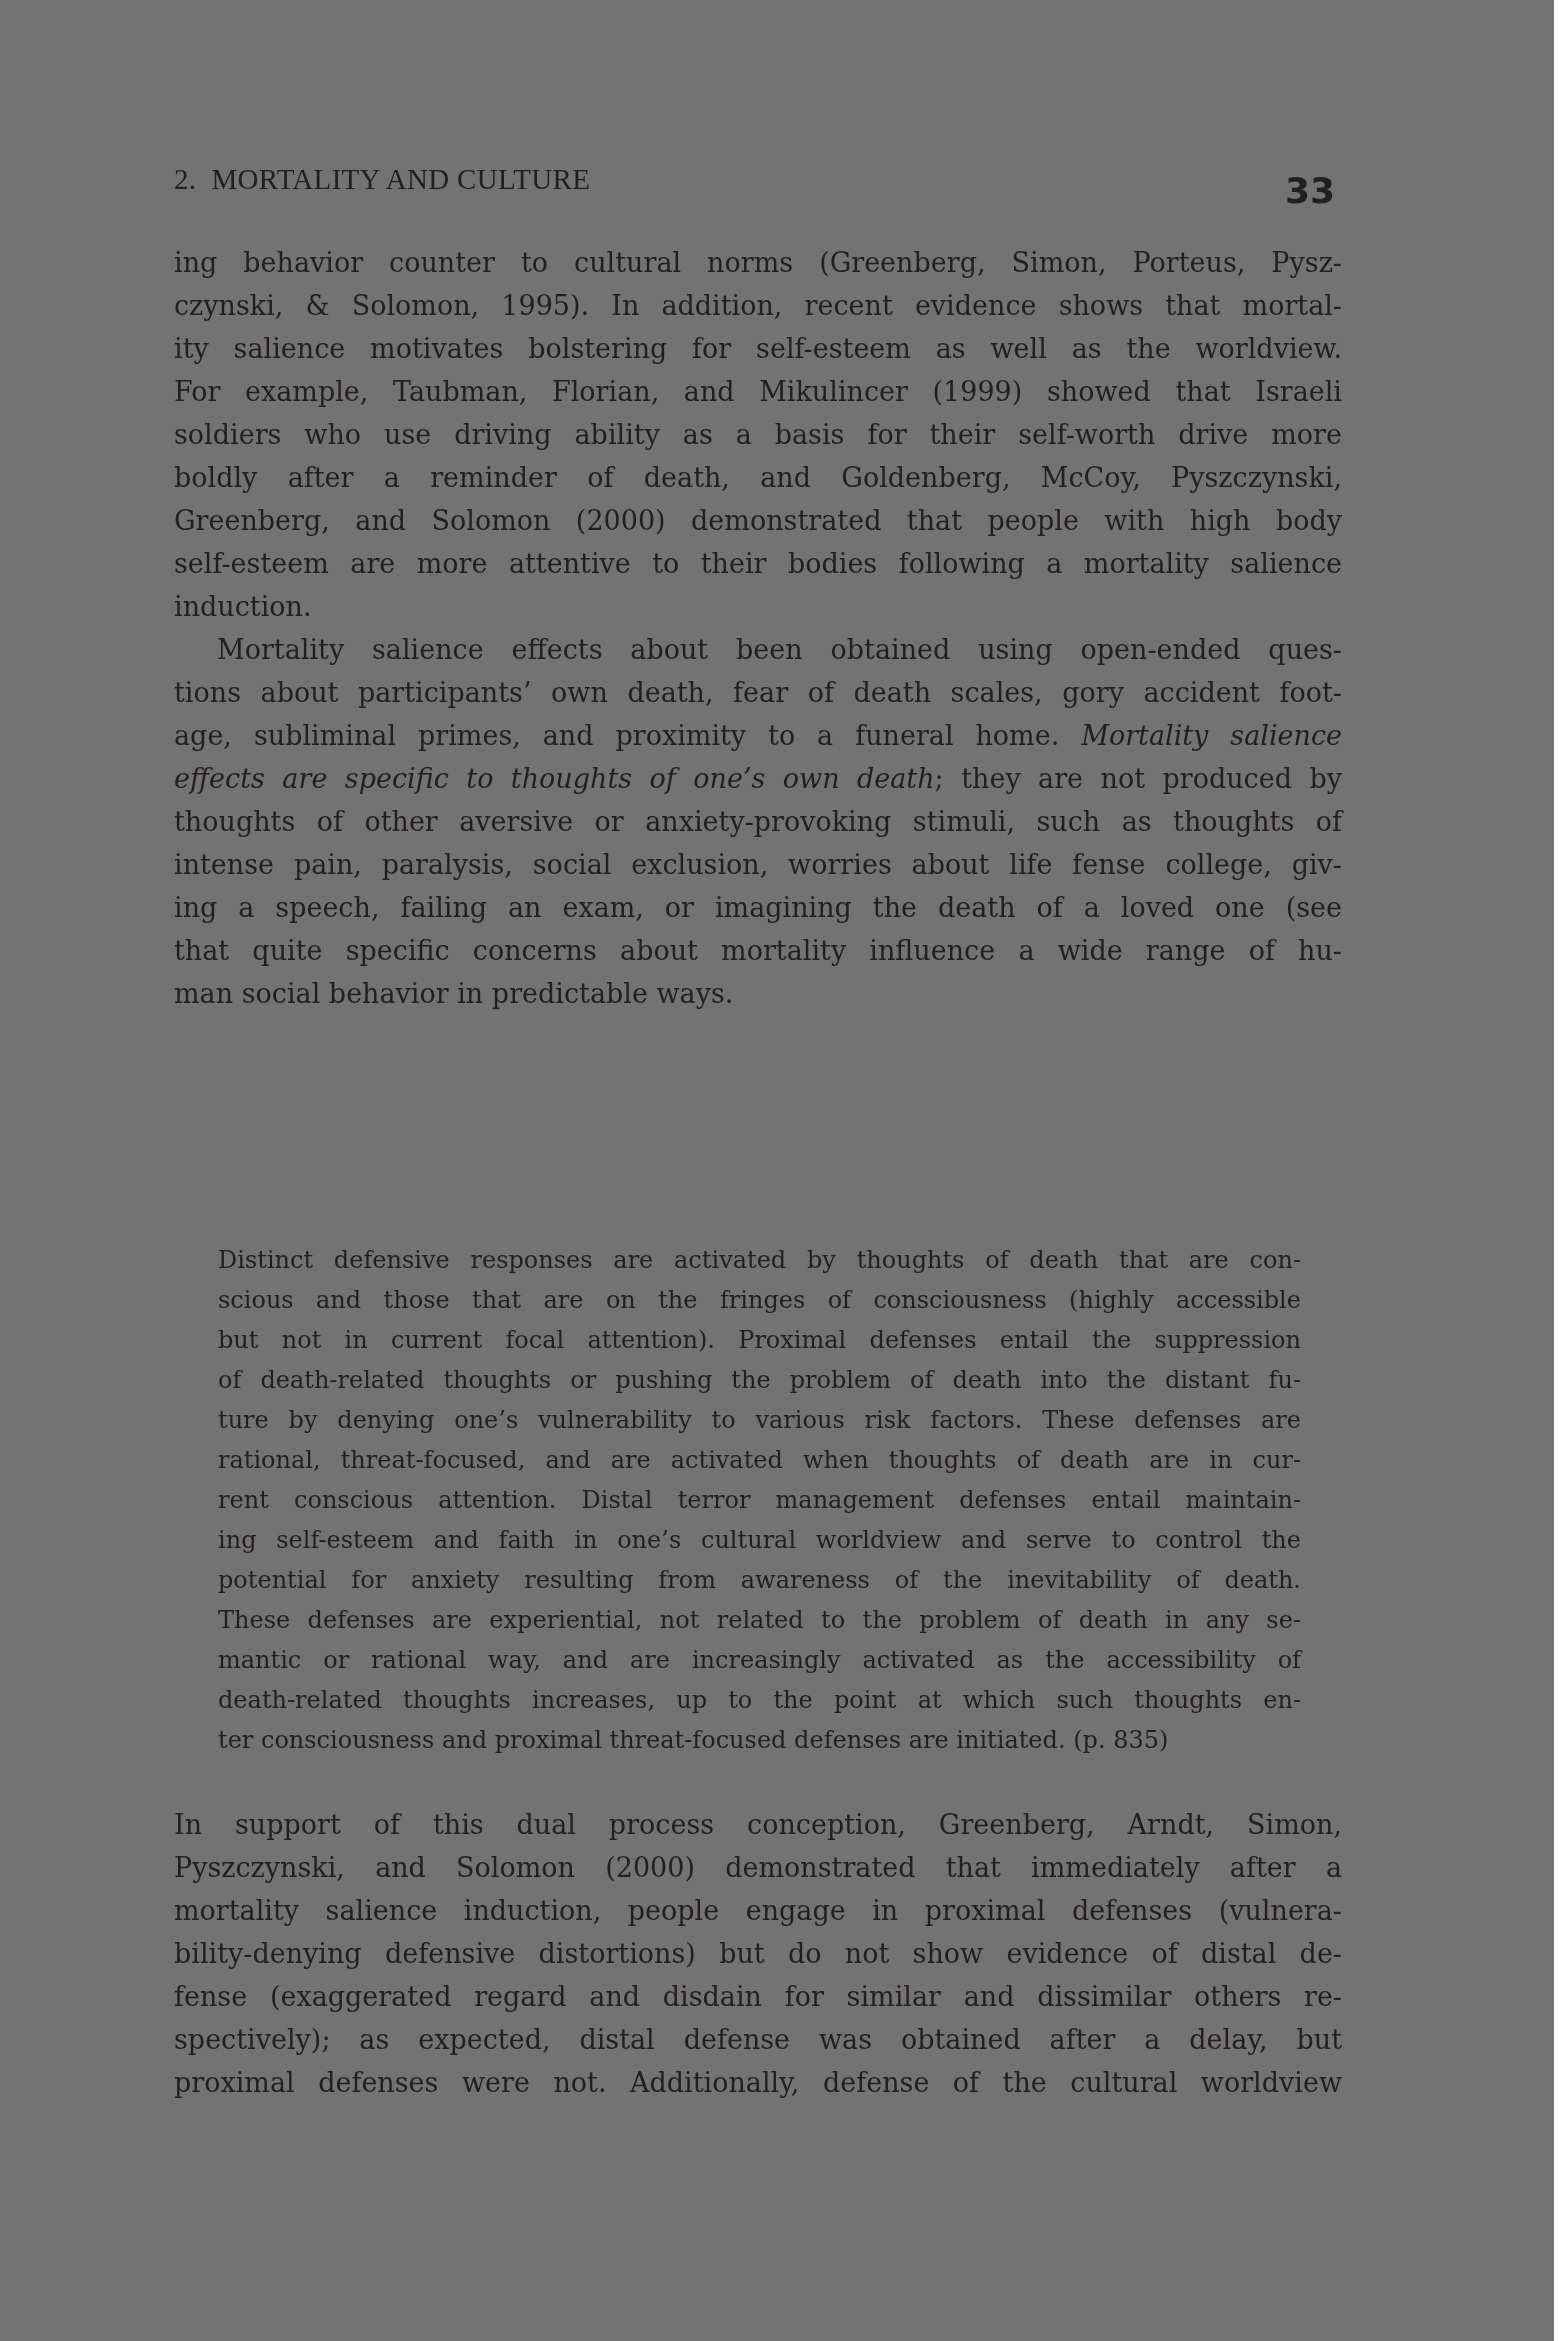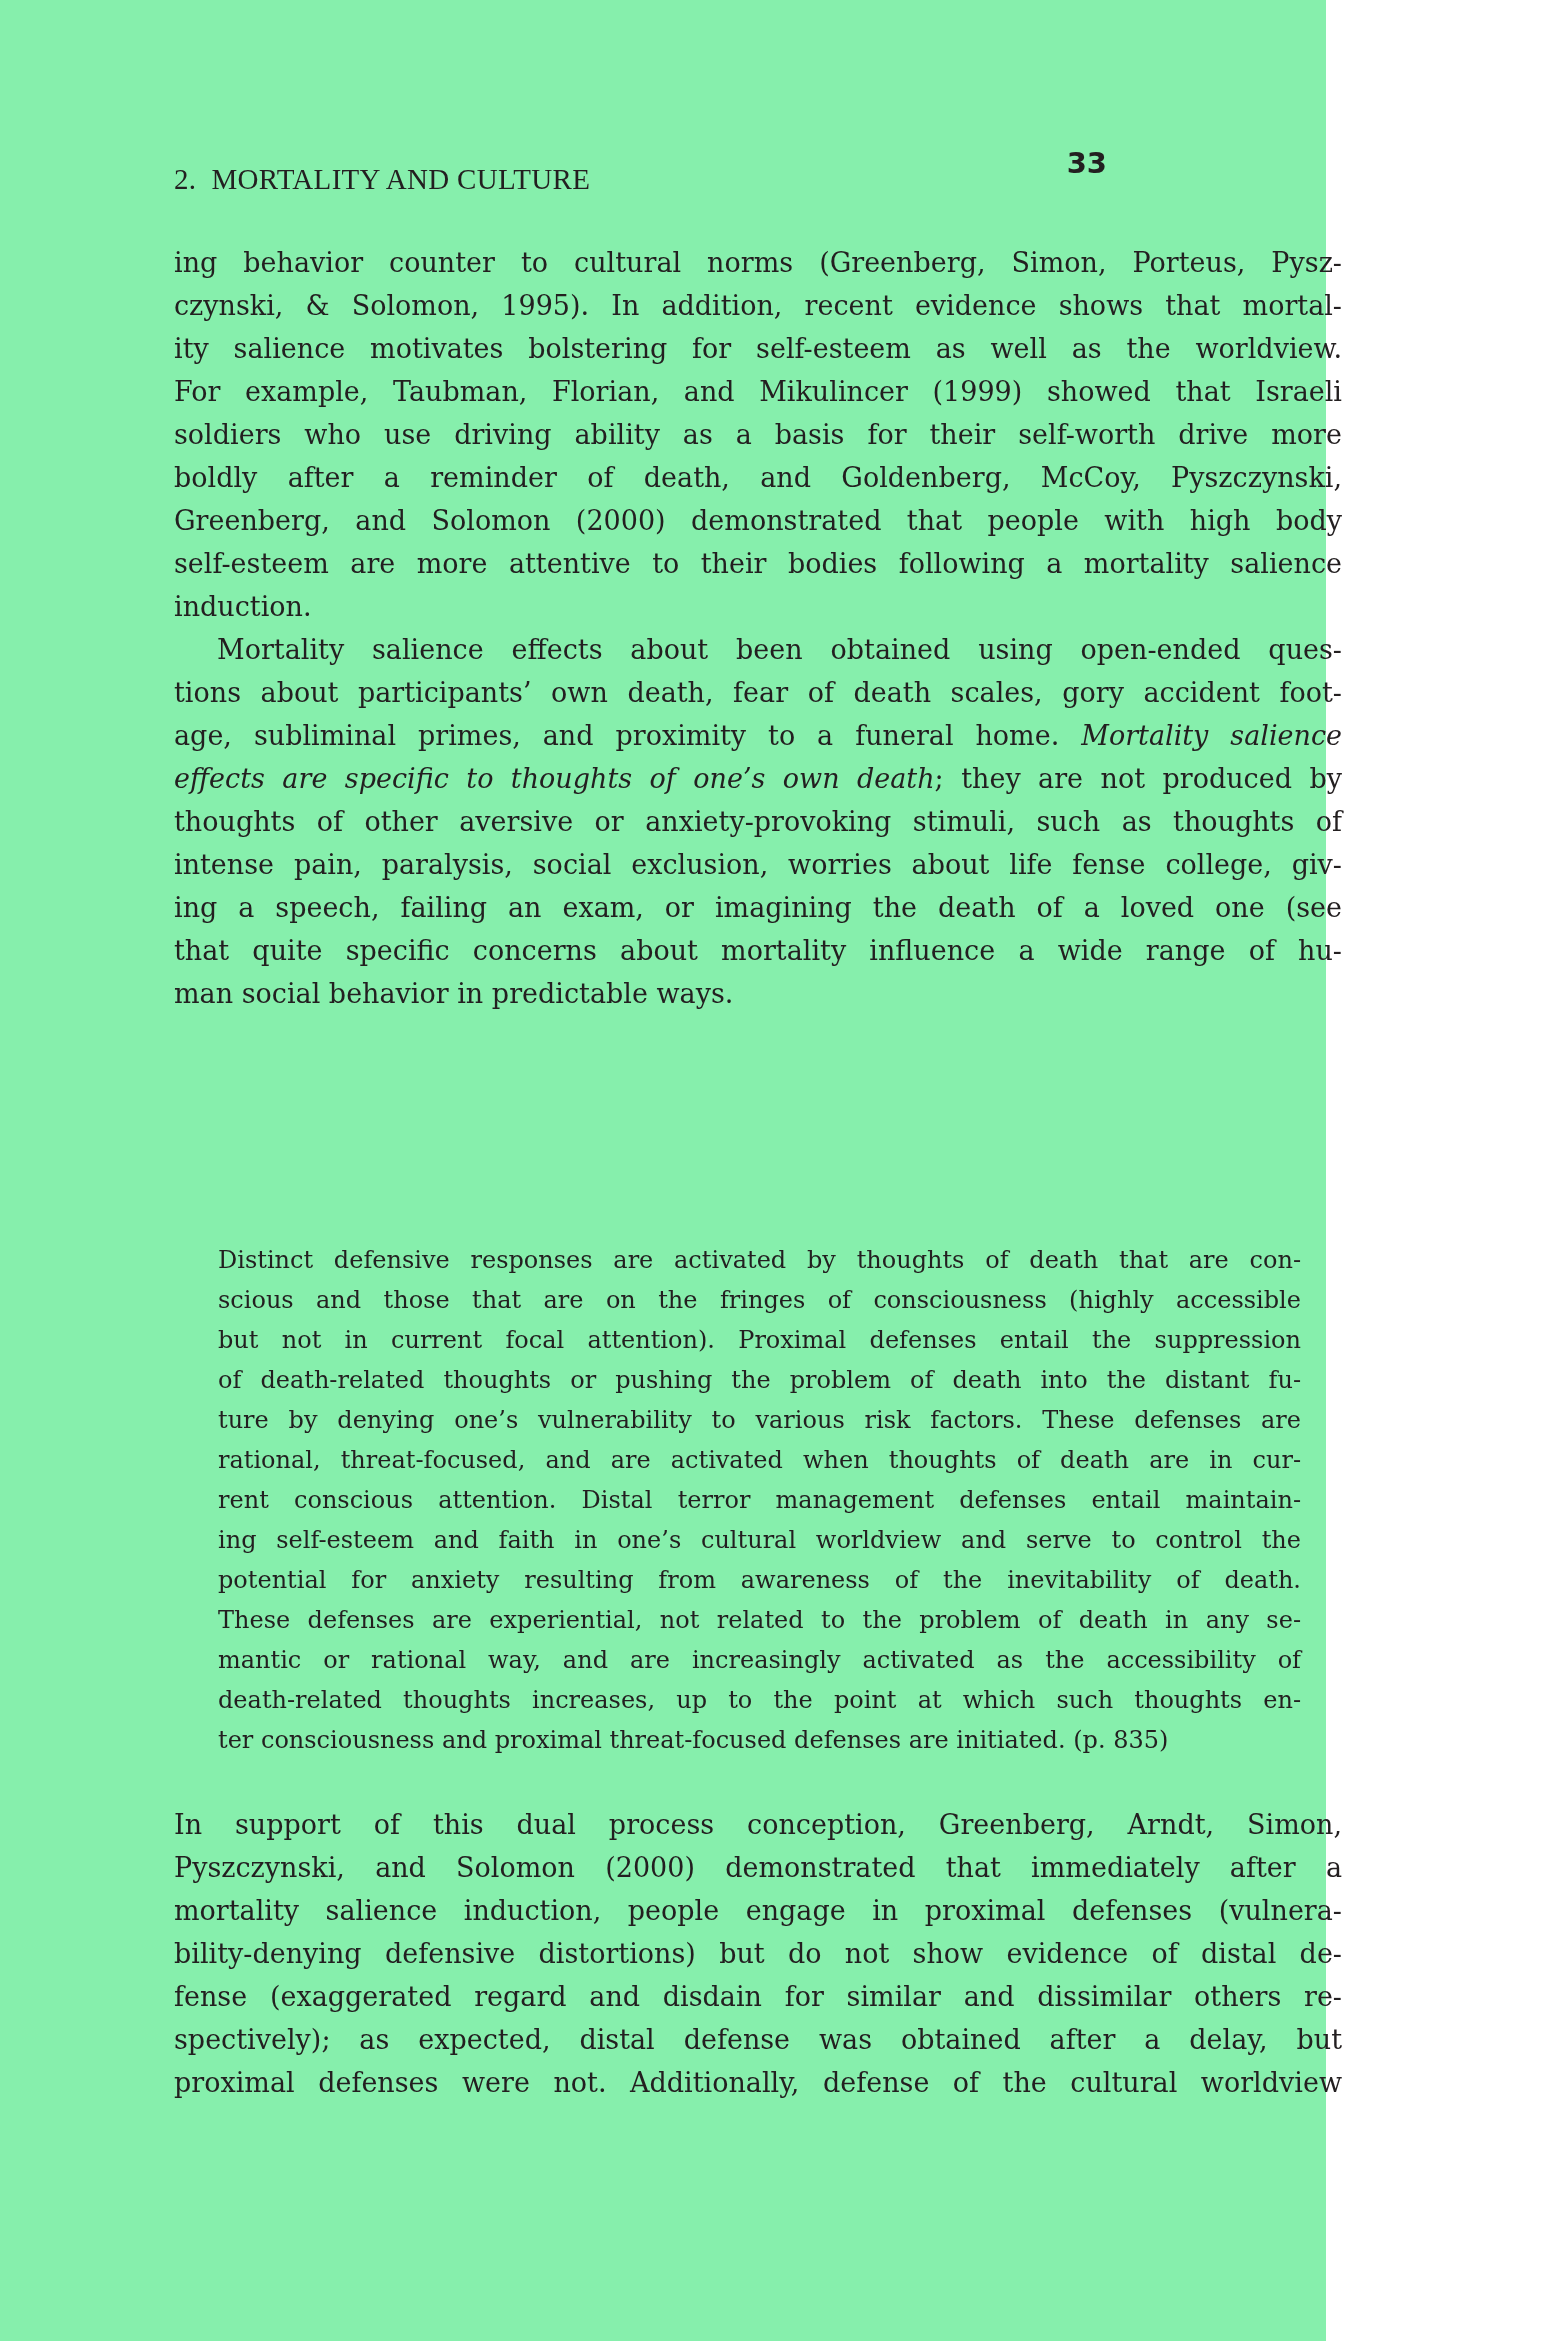--- a/index.html
+++ b/index.html
@@ -1,27 +1,27 @@
 <!DOCTYPE html>
 <html style="font-size:14px"><head>
 <meta charset="utf-8">
 <style>
   html, body { margin: 0; padding: 0; background: #ffffff; }
   body { width: 1561px; height: 2342px; position: relative; overflow: hidden; }
-  .page { position: absolute; left: 0; top: 0; width: 1326px; height: 2342px; background: #86efac; color: #231f20; }
+  .page { position: absolute; left: 0; top: 0; width: 1554px; height: 2342px; background: #737373; color: #231f20; }
   .running-head {
     position: absolute; left: 174px; top: 164px;
     font-family: "Liberation Serif", "DejaVu Serif", serif;
     font-size: 29px; line-height: 31px; letter-spacing: 0.3px;
     color: #231f20; white-space: pre;
   }
   .page-number {
-    position: absolute; right: 219px; top: 144px;
+    position: absolute; right: 219px; top: 172px;
     font-family: "DejaVu Sans", "Liberation Sans", sans-serif;
-    font-weight: bold; font-size: 29px; line-height: 38px; color: #231f20;
+    font-weight: bold; font-size: 36px; line-height: 38px; color: #231f20;
   }
   .block {
     position: absolute;
     font-family: "DejaVu Serif", "Liberation Serif", serif;
     color: #231f20;
   }
   .body-block { left: 174px; width: 1168px; font-size: 27px; }
   .body-block .line { height: 43px; line-height: 43px; }
   .quote-block { left: 218px; width: 1083px; font-size: 24px; }
   .quote-block .line { height: 40px; line-height: 40px; }

